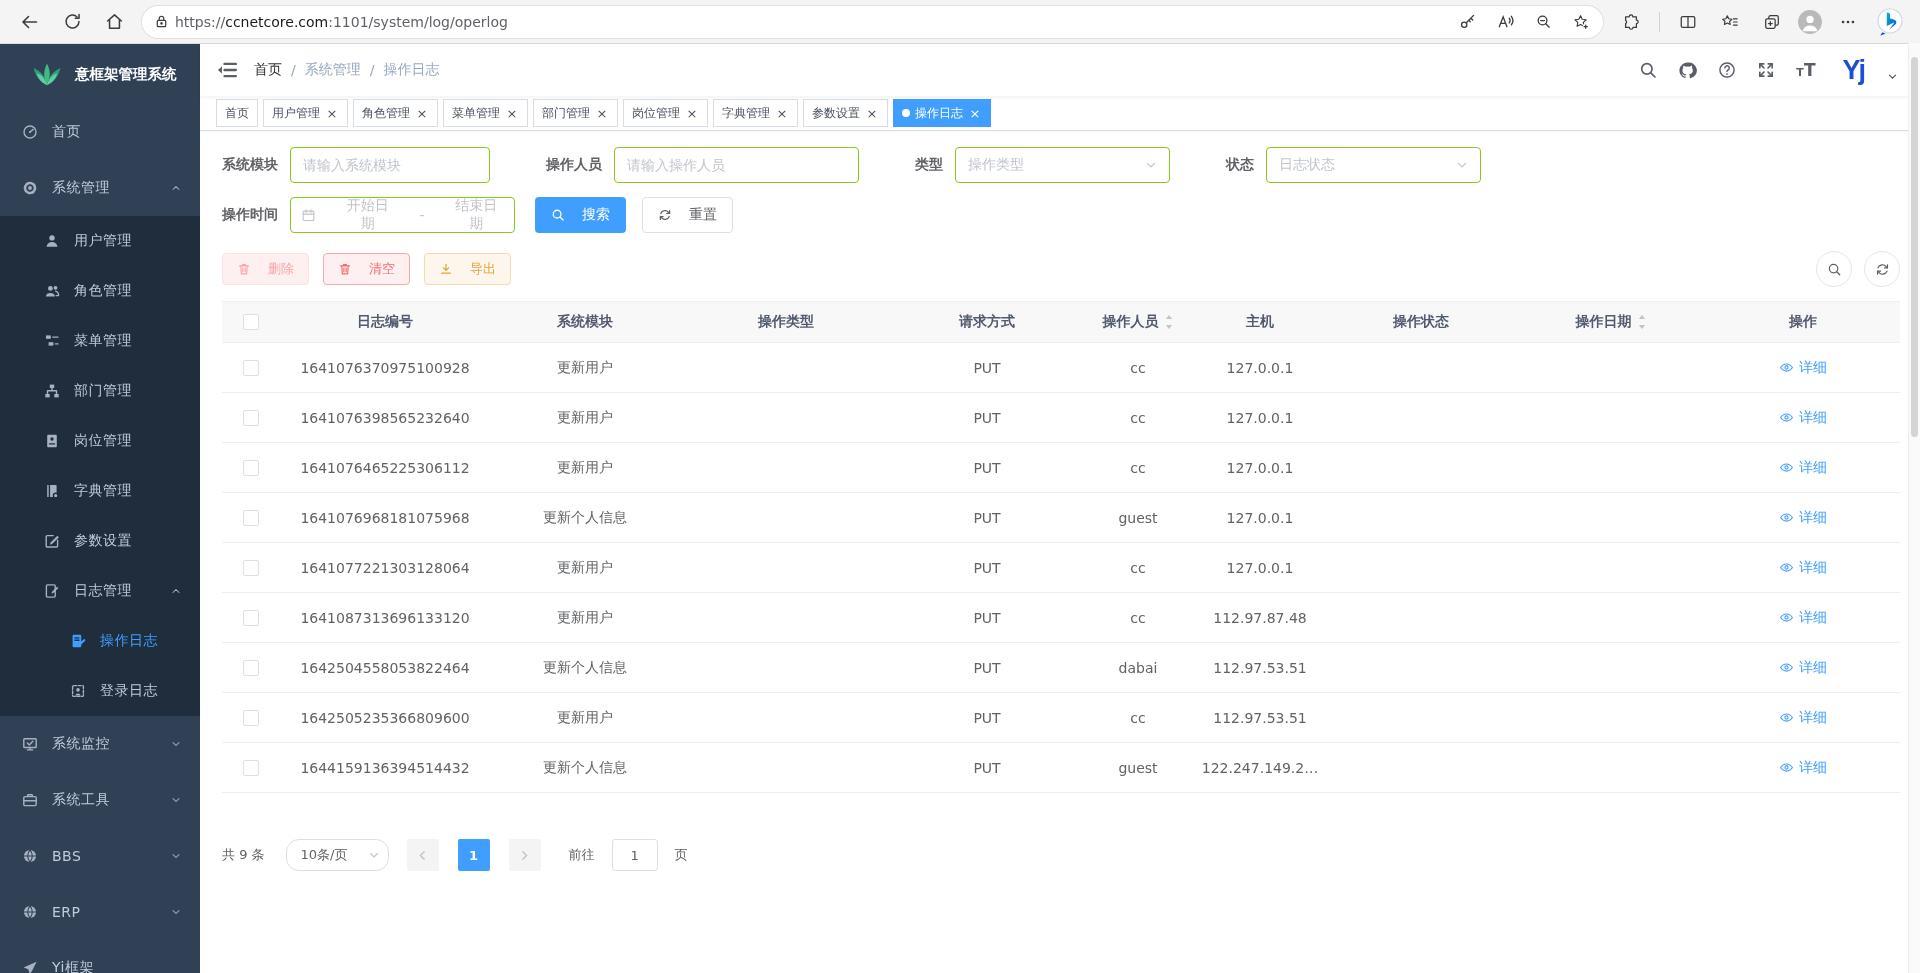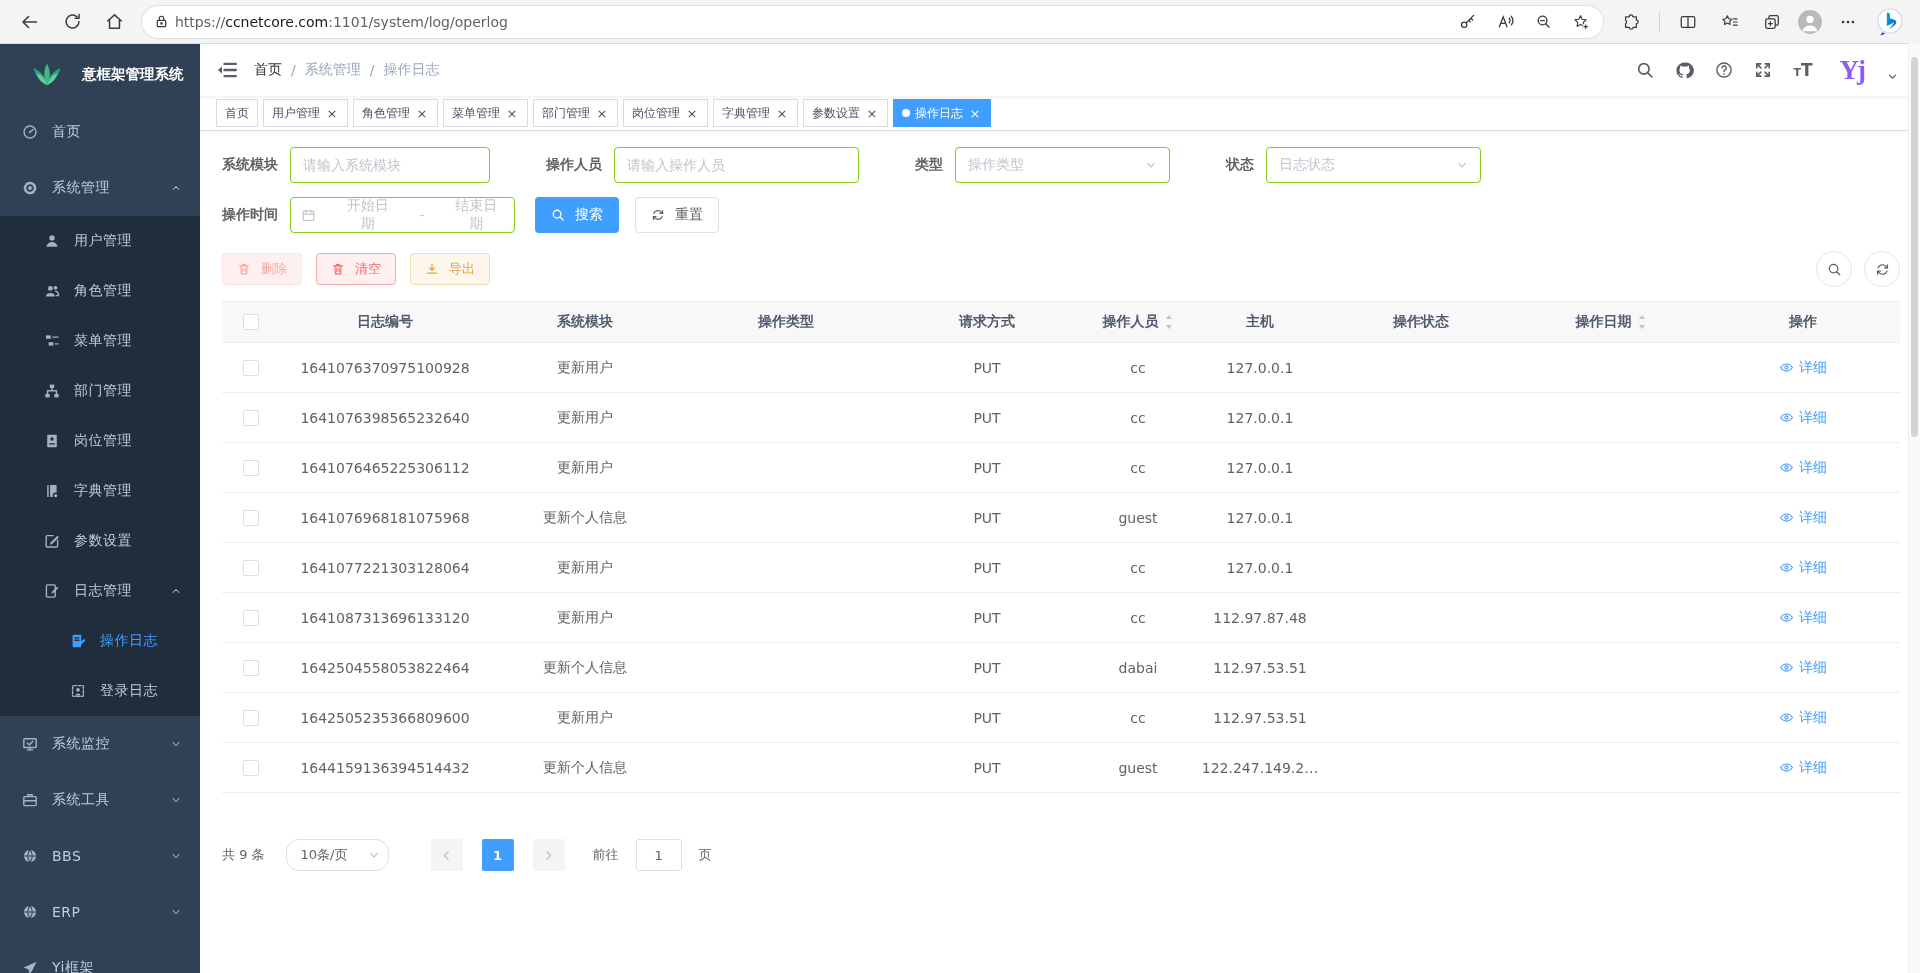--- a/index.html
+++ b/index.html
@@ -14,21 +14,21 @@
   .url-pill{flex:1;height:32px;background:#fff;border-radius:16px;box-shadow:0 0 0 1px #e0e0e0;display:flex;align-items:center;padding:0 6px 0 12px;gap:6px;min-width:0;margin:0 4px}
   .url{flex:1;font-size:14px;color:#5f6368;white-space:nowrap;overflow:hidden}
   .u-dom{color:#1b1b1b}
   .p-ic{width:32px;height:28px;display:flex;align-items:center;justify-content:center;color:#3c3c3c;border-radius:6px;cursor:pointer}
   .bdiv{width:1px;height:20px;background:#d2d2d2;margin:0 4px}
   .avatar-ic{width:28px;height:28px}
 
   
   .app{display:flex;height:930px}
   .sidebar{width:200px;background:#304156;flex:0 0 auto;overflow:hidden}
-  .logo{height:60px;display:flex;align-items:center;gap:20px;padding-left:32px;cursor:pointer}
+  .logo{height:60px;display:flex;align-items:center;gap:13px;padding-left:32px;cursor:pointer}
   .logo-text{color:#fff;font-weight:700;font-size:14.5px;white-space:nowrap}
   .menu-item{height:56px;display:flex;align-items:center;gap:14px;padding-left:22px;color:#bfcbd9;font-size:14px;cursor:pointer;white-space:nowrap}
   .menu-item .ic{width:16px;color:#a7b1c2}
   .menu-item .mlabel{letter-spacing:.5px}
   .menu-item.lv2,.menu-item.lv3{height:50px}
   .menu-item.lv2{padding-left:44px}
   .menu-item.lv3{padding-left:70px}
   .menu-item.sub{background:#1f2d3d}
   .menu-item.active{color:#409eff}
   .menu-item.active .ic{color:#409eff}
@@ -41,21 +41,21 @@
   .ham{width:22px;color:#5a5e66;margin-right:16px;cursor:pointer}
   .breadcrumb{font-size:14px;display:flex;align-items:center;gap:9px}
   .crumb0{color:#303133;font-weight:500}
   .crumb{color:#97a8be}
   .bsep{color:#97a8be}
   .nav-right{margin-left:auto;display:flex;align-items:center;gap:21px;color:#5a5e66}
   .nav-right .ic{cursor:pointer}
   .size-ic{font-weight:600;color:#5a5e66;cursor:pointer;line-height:1}
   .size-ic .t-sm{font-size:11px}
   .size-ic .t-lg{font-size:17px}
-  .yj-logo{font-weight:900;font-size:27px;color:#8b5cf6;letter-spacing:-2px;margin-left:6px;cursor:pointer;font-family:Liberation Serif, serif}
+  .yj-logo{font-weight:900;font-size:27px;color:#1d4ed8;letter-spacing:-2px;margin-left:6px;cursor:pointer;font-family:Liberation Sans, sans-serif}
   .yj-caret{color:#5a5e66;align-self:flex-end;margin:0 0 4px 2px;cursor:pointer}
 
   
   .tabsbar{height:34px;display:flex;align-items:center;gap:5px;padding:0 16px;background:#fff;border-bottom:1px solid #d8dce5;box-shadow:0 1px 3px rgba(0,0,0,.04);position:relative;z-index:2}
   .tab{height:26px;display:inline-flex;align-items:center;gap:5px;padding:0 8px;border:1px solid #d8dce5;background:#fff;font-size:12px;color:#495060;cursor:pointer;white-space:nowrap}
   .tab .x{font-size:13px;width:14px;text-align:center;color:#495060}
   .tab.active{background:#409eff;border-color:#409eff;color:#fff}
   .tab.active .x{color:#fff}
   .tab .dot{width:8px;height:8px;border-radius:50%;background:#fff;display:inline-block}
 
@@ -66,21 +66,21 @@
   .flabel{color:#606266;font-weight:600;margin-right:12px;white-space:nowrap}
   .finput,.fselect,.fdate{height:36px;border:1px solid #84cc16;border-radius:4px;background:#fff;font-size:14px;box-sizing:border-box}
   .finput{padding:0 12px;color:#606266;outline:none;font-family:inherit}
   .finput::placeholder{color:#c0c4cc}
   .w200{width:200px}.w245{width:245px}
   .fselect{width:215px;display:flex;align-items:center;justify-content:space-between;padding:0 12px;color:#c0c4cc;cursor:pointer}
   .fselect .ic{color:#c0c4cc}
   .fdate{width:225px;display:flex;align-items:center;padding:0 10px;gap:24px;color:#c0c4cc;cursor:pointer}
   .fdate .sep{flex:0 0 auto;color:#c0c4cc}
   .fdate .dtxt{flex:1;text-align:center}
-  .btn{display:inline-flex;align-items:center;gap:10px;border-radius:4px;cursor:pointer;font-family:Liberation Mono, monospace;border:1px solid transparent}
+  .btn{display:inline-flex;align-items:center;gap:17px;border-radius:4px;cursor:pointer;font-family:Liberation Mono, monospace;border:1px solid transparent}
   .btn-search{height:36px;padding:0 15px;background:#409eff;color:#fff;font-size:14px;margin-left:20px}
   .btn-reset{height:36px;padding:3px 15px;background:#fff;border-color:#dcdfe6;color:#606266;font-size:14px;margin-left:16px}
 
   .toolbar{display:flex;align-items:center;margin:18px 0 14px}
   .btn-sm{height:32px;padding:0 14px;font-size:13px;margin-right:14px}
   .btn-del{background:#fef0f0;border-color:#fde2e2;color:#f9a7a7;cursor:not-allowed}
   .btn-clear{background:#fef0f0;border-color:#f9a7a7;color:#f56c6c}
   .btn-export{background:#fdf6ec;border-color:#f5dab1;color:#e6a23c}
   .tool-right{margin-left:auto;display:flex;gap:12px}
   .circle-btn{width:34px;height:34px;border-radius:50%;border:1px solid #e3e6ee;background:#fff;display:flex;align-items:center;justify-content:center;color:#5a5e66;cursor:pointer}
@@ -91,21 +91,21 @@
   .th,.td{display:flex;align-items:center;justify-content:center;box-sizing:border-box;overflow:hidden;white-space:nowrap}
   .c0{width:58px}.c1{width:210px}.c2{width:190px}.c3{width:212px}.c4{width:190px}
   .c5{width:112px}.c6{width:132px}.c7{width:190px}.c8{width:190px}.c9{width:194px}
   .cb{width:14px;height:14px;border:1px solid #dcdfe6;border-radius:2px;background:#fff;cursor:pointer}
   .sortc{margin-left:5px;display:inline-flex}
   .link{color:#409eff;display:inline-flex;align-items:center;gap:5px;cursor:pointer}
 
   
   .pager{display:flex;align-items:center;margin-top:46px;padding-right:0;font-size:13px;color:#606266;gap:9px}
   .total{margin-right:12px}
-  .psel{width:103px;height:32px;border:1px solid #dcdfe6;border-radius:13px;display:flex;align-items:center;justify-content:space-between;padding:0 8px 0 14px;color:#606266;cursor:pointer;box-sizing:border-box;margin-right:28px}
+  .psel{width:103px;height:32px;border:1px solid #dcdfe6;border-radius:13px;display:flex;align-items:center;justify-content:space-between;padding:0 8px 0 14px;color:#606266;cursor:pointer;box-sizing:border-box;margin-right:4px}
   .psel .ic{color:#c0c4cc}
   .pbtn{width:32px;height:32px;background:#f4f4f5;border-radius:2px;display:flex;align-items:center;justify-content:center;color:#c0c4cc;cursor:pointer;margin:0 5px}
   .pnum{width:32px;height:32px;border-radius:2px;background:#409eff;color:#fff;display:flex;align-items:center;justify-content:center;font-weight:600;margin:0 5px;cursor:pointer}
   .goto{margin:0 8px 0 14px}
   .pinput{width:46px;height:32px;border:1px solid #dcdfe6;border-radius:3px;text-align:center;font-size:13px;color:#606266;box-sizing:border-box;outline:none;font-family:inherit;margin-right:8px}
 
   
   .vscroll{position:absolute;right:0;top:43px;bottom:0;width:11px;background:#fafafa;border-left:1px solid #eee;z-index:5}
   .vthumb{position:absolute;top:14px;left:2px;width:7px;height:380px;background:#d4d4d4;border-radius:4px}
 </style>

